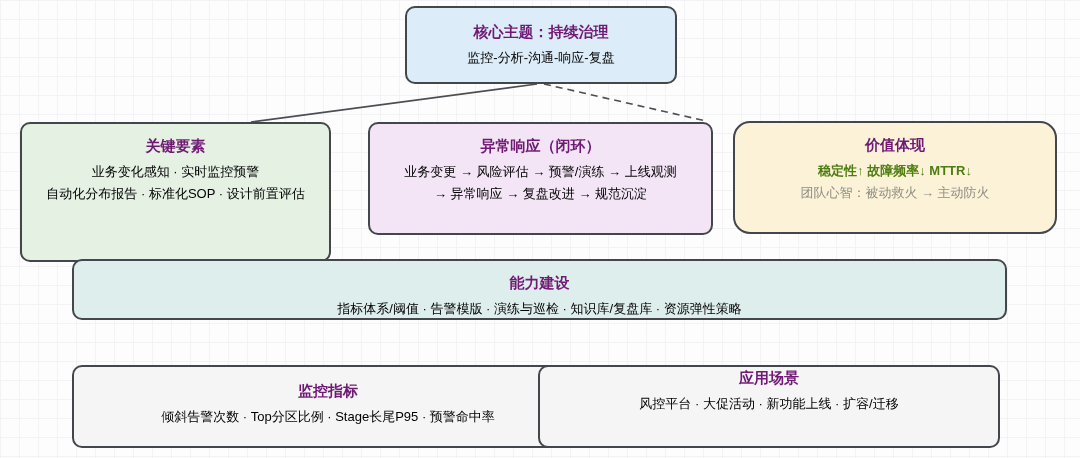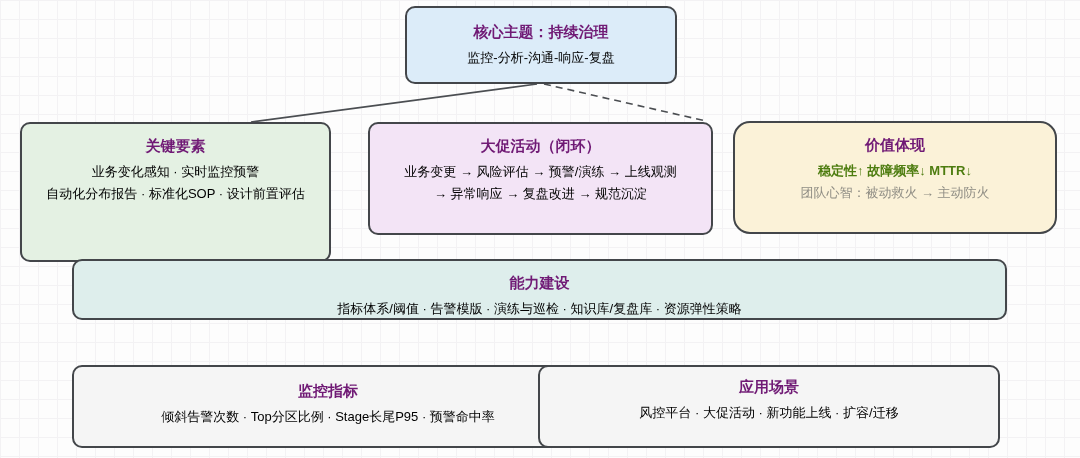--- a/index.html
+++ b/index.html
@@ -54,21 +54,21 @@
     color: #8f8d84;
     font-weight: 400;
   }
   
   #node-core        { left: 405px; top: 6px;   width: 272px; height: 78px;  padding-top: 14px; }
   #node-key-factors { left: 20px;  top: 122px; width: 311px; height: 140px; }
   #node-process     { left: 368px; top: 122px; width: 345px; height: 113px; }
   #node-value       { left: 733px; top: 121px; width: 324px; height: 113px; }
   #node-capability  { left: 72px;  top: 259px; width: 935px; height: 61px;  }
   #node-metrics     { left: 72px;  top: 365px; width: 512px; height: 83px;  padding-top: 14px; }
-  #node-scenarios   { left: 538px; top: 365px; width: 462px; height: 83px;  padding-top: 10px; }
+  #node-scenarios   { left: 538px; top: 365px; width: 462px; height: 83px;  padding-top: 1px; }
 </style>
 </head>
 <body>
 
 <svg id="edges" viewBox="0 0 1080 458" xmlns="http://www.w3.org/2000/svg">
   <path d="M537 84 L251 122" stroke="#4b4e52" stroke-width="1.6" fill="none"></path>
   <path d="M544 84 L706 121" stroke="#4b4e52" stroke-width="1.6" fill="none" stroke-dasharray="7 5"></path>
 </svg>
 
 <div class="node" id="node-core" style="background-color: rgb(220, 236, 249);">
@@ -76,21 +76,21 @@
   <div class="node-line">监控-分析-沟通-响应-复盘</div>
 </div>
 
 <div class="node" id="node-key-factors" style="background-color: rgb(228, 241, 227);">
   <div class="node-title">关键要素</div>
   <div class="node-line">业务变化感知 · 实时监控预警</div>
   <div class="node-line">自动化分布报告 · 标准化SOP · 设计前置评估</div>
 </div>
 
 <div class="node" id="node-process" style="background-color: rgb(243, 228, 246);">
-  <div class="node-title">大促活动（闭环）</div>
+  <div class="node-title">异常响应（闭环）</div>
   <div class="node-line">业务变更 → 风险评估 → 预警/演练 → 上线观测</div>
   <div class="node-line">→ 异常响应 → 复盘改进 → 规范沉淀</div>
 </div>
 
 <div class="node" id="node-value" style="background-color: rgb(251, 242, 216); border-radius: 17px;">
   <div class="node-title">价值体现</div>
   <div class="node-line strong">稳定性↑ 故障频率↓ MTTR↓</div>
   <div class="node-line muted">团队心智：被动救火 → 主动防火</div>
 </div>
 

